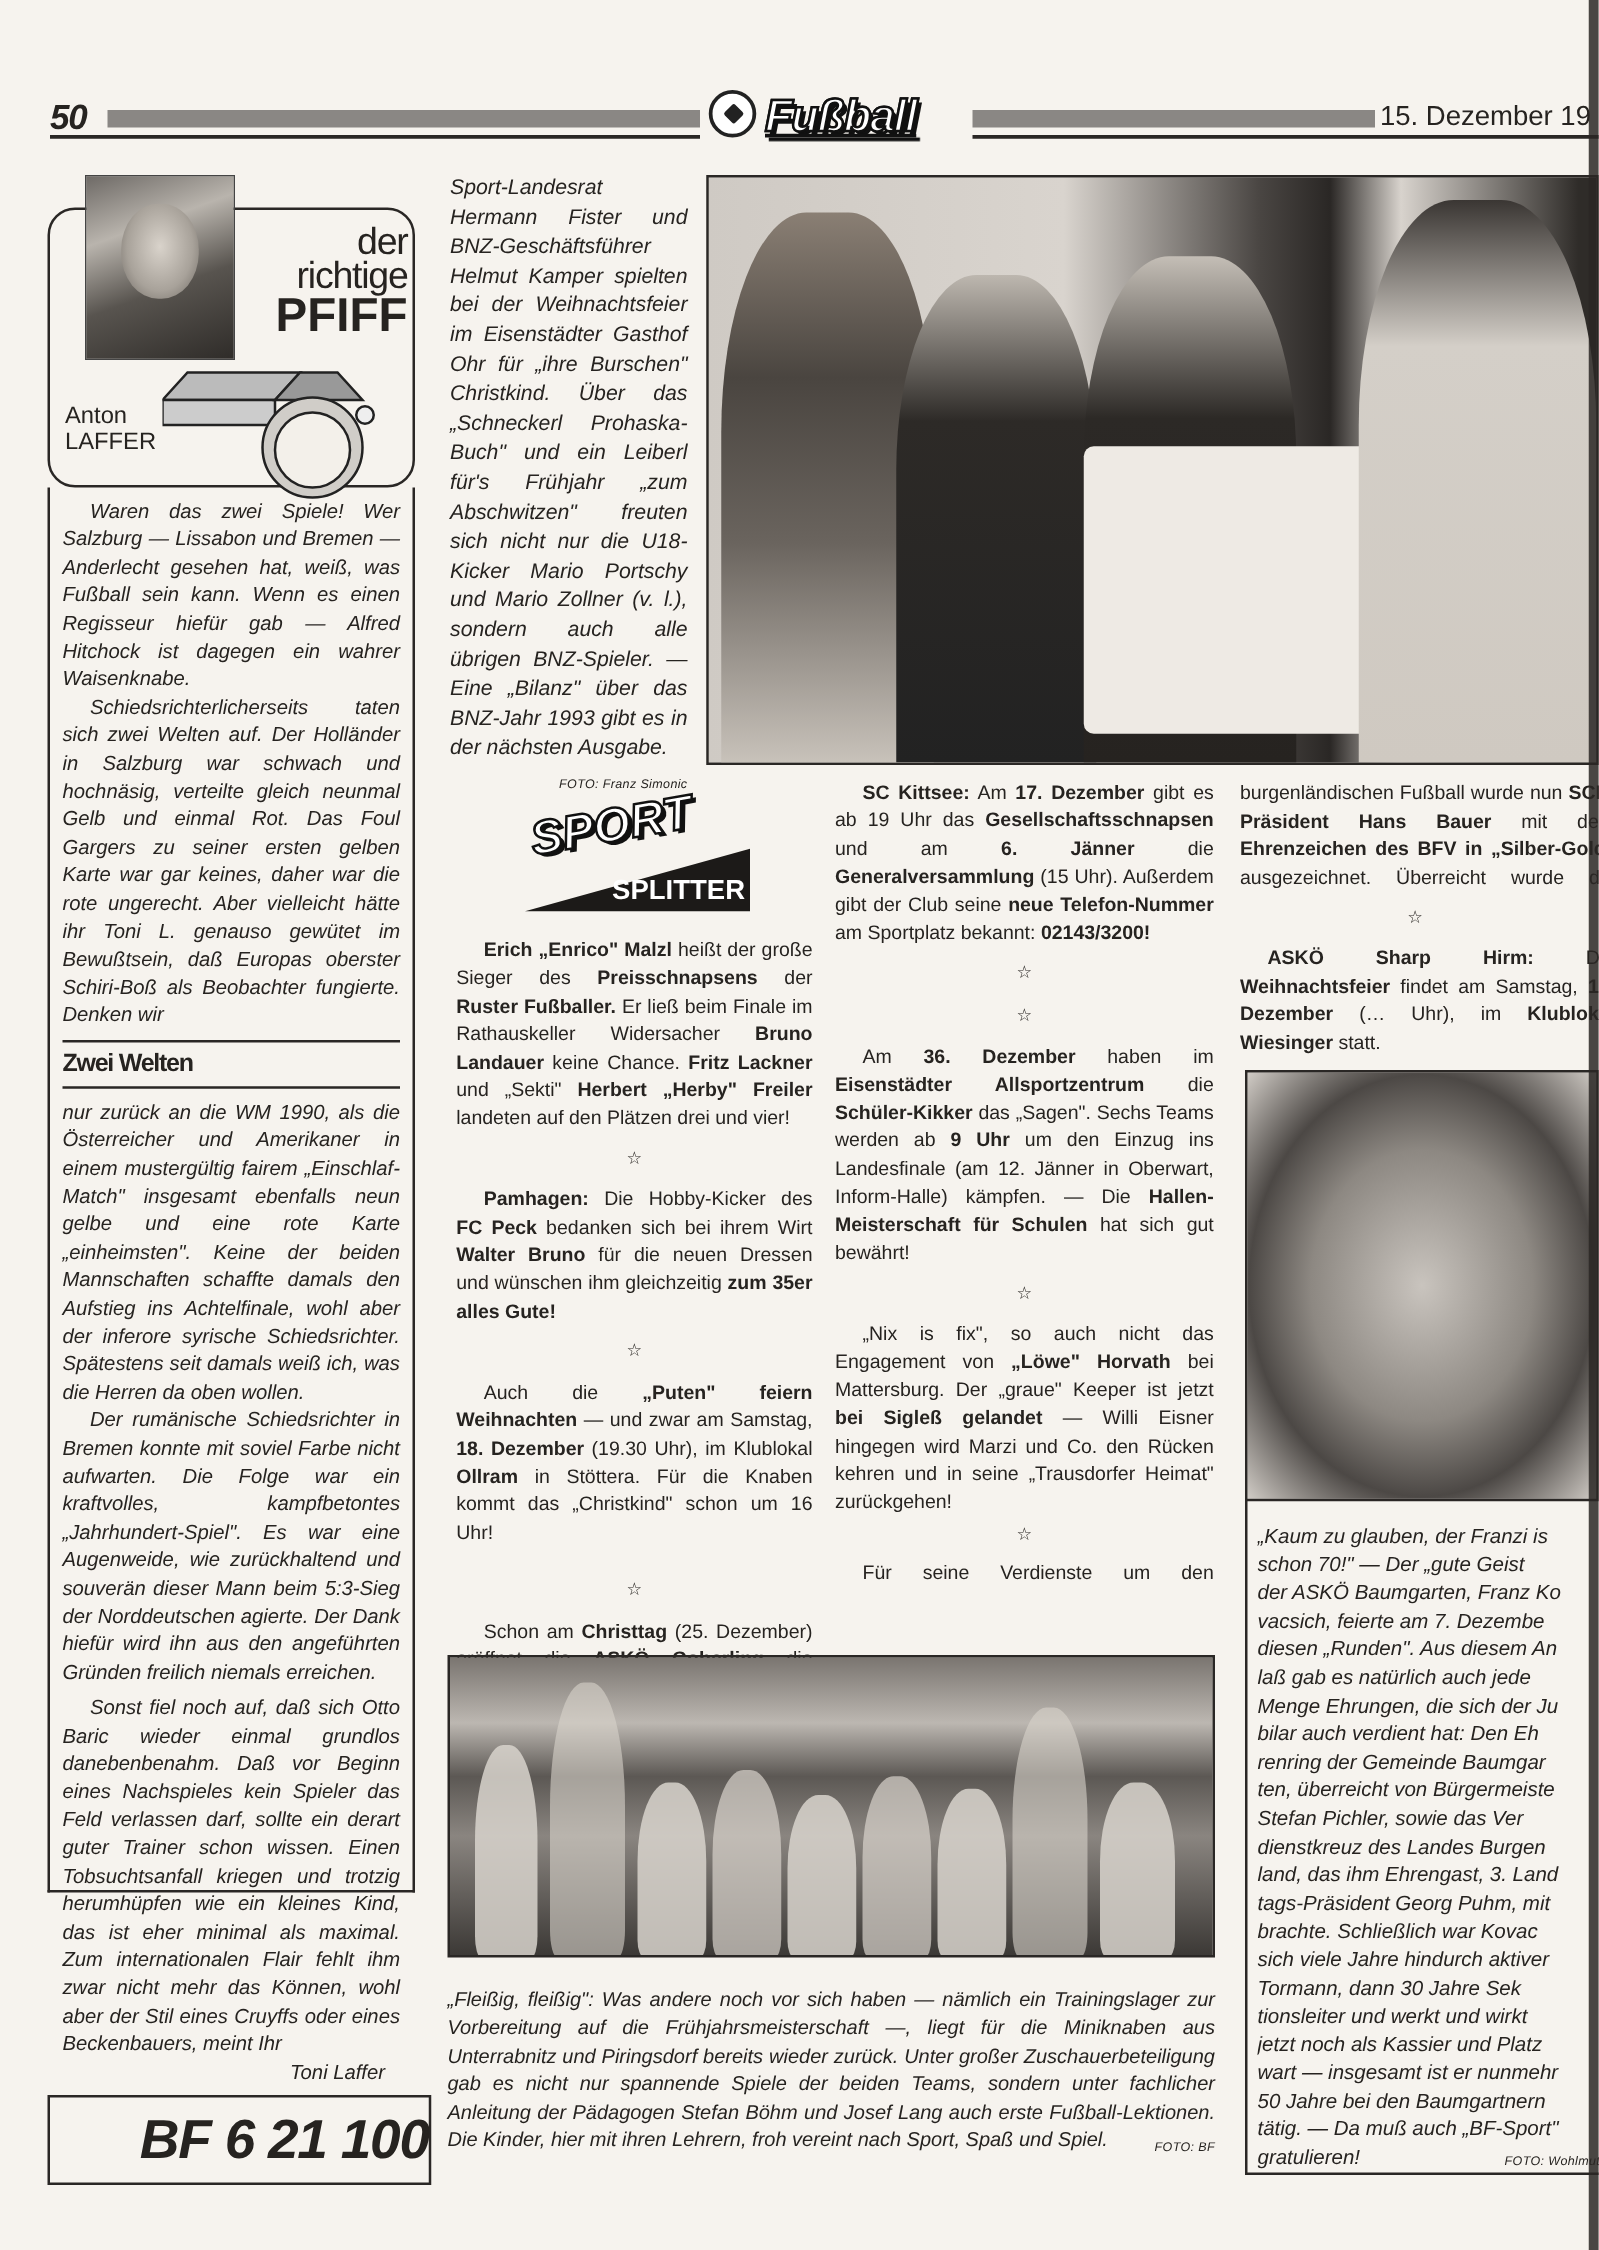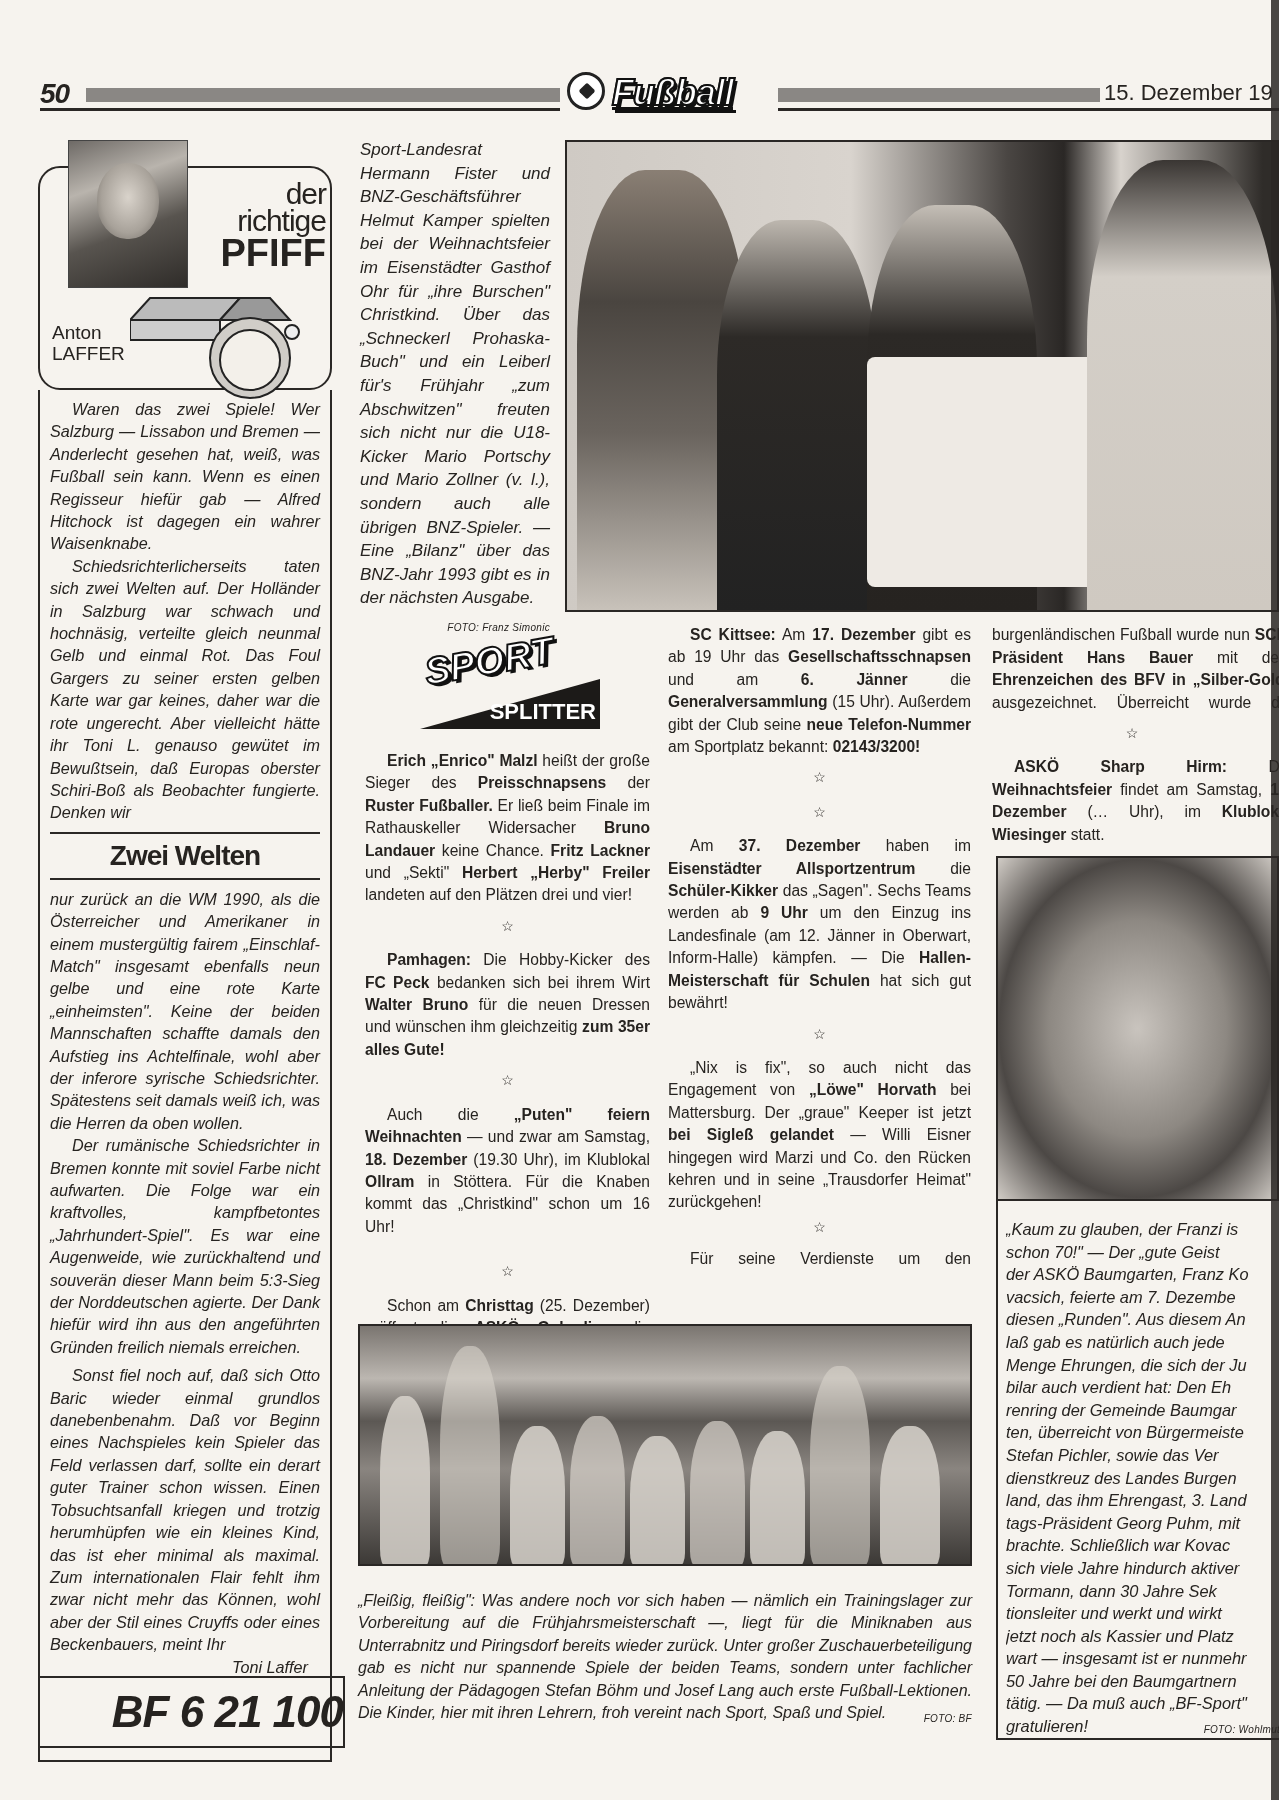--- a/index.html
+++ b/index.html
@@ -22,25 +22,25 @@
 
   
   .col-left { position: absolute; left: 38px; top: 140px; width: 294px; }
   .pfiff-box { position: absolute; left: 0; top: 26px; width: 294px; height: 224px; border: 2px solid #2a2725; border-radius: 22px; background: #f6f3ee; }
   .author-photo { position: absolute; left: 30px; top: 0; width: 120px; height: 148px; background: linear-gradient(160deg,#6e6a66 0%,#b9b4ad 30%,#58544f 60%,#2f2c29 100%); border: 1px solid #444; }
   .author-photo::after { content: ""; position: absolute; left: 28px; top: 22px; width: 62px; height: 76px; border-radius: 48%; background: radial-gradient(ellipse at 50% 45%, #d9d3cb 0%, #a8a29a 60%, #6a655f 100%); }
   .pfiff-title { position: absolute; left: 158px; top: 40px; width: 130px; text-align: right; font-size: 30px; line-height: 27px; letter-spacing: -1px; }
   .pfiff-title .big { font-weight: bold; font-size: 38px; line-height: 38px; letter-spacing: 0; }
   .whistle { position: absolute; left: 92px; top: 150px; width: 190px; height: 110px; }
   .author-name { position: absolute; left: 14px; top: 182px; font-size: 19px; line-height: 21px; }
-  .col-body { position: absolute; left: 0; top: 250px; width: 294px; height: 1372px; border: 2px solid #2a2725; border-top: none; }
+  .col-body { position: absolute; left: 0; top: 250px; width: 294px; height: 1124px; border: 2px solid #2a2725; border-top: none; }
   .it { font-style: italic; font-size: 16.2px; line-height: 22.4px; text-align: justify; padding: 0 10px; }
   .it p { text-indent: 22px; }
   .col-body .p1 { margin-top: 8px; }
-  .zw { margin: 8px 10px; border-top: 2px solid #2a2725; border-bottom: 2px solid #2a2725; text-align: center; font-weight: bold; font-size: 28px; padding: 6px 0; letter-spacing: -1px; }
+  .zw { margin: 8px 10px; border-top: 2px solid #2a2725; border-bottom: 2px solid #2a2725; text-align: left; font-weight: bold; font-size: 20px; padding: 6px 0; letter-spacing: -1px; }
   .sig { text-align: right; font-weight: normal; padding-right: 12px; }
   .bf-box { position: absolute; left: 38px; top: 1676px; width: 307px; height: 72px; border: 2px solid #2a2725; text-align: right; font: italic bold 44px/68px "Liberation Sans", sans-serif; letter-spacing: -1px; }
 
   
   .cap1 { position: absolute; left: 360px; top: 138px; width: 190px; font-style: italic; font-size: 17px; line-height: 23.6px; text-align: justify; }
   .credit { font-style: italic; font-size: 10px; letter-spacing: 0.3px; float: right; margin-top: 6px; }
   .photo1 { position: absolute; left: 565px; top: 140px; width: 714px; height: 472px; border: 2px solid #2a2725; background: linear-gradient(90deg,#cfcac4 0%,#d9d4ce 40%,#4a4643 62%,#2a2725 70%,#d8d3cd 78%,#2f2c29 98%); overflow: hidden; }
   .p1-person { position: absolute; bottom: 0; border-radius: 40% 40% 0 0; }
 
   
@@ -144,21 +144,21 @@
   <div class="star">☆</div>
   <p>Auch die <b>„Puten" feiern Weihnachten</b> — und zwar am Samstag, <b>18. Dezember</b> (19.30 Uhr), im Klublokal <b>Ollram</b> in Stöttera. Für die Knaben kommt das „Christkind" schon um 16 Uhr!</p>
   <div class="star" style="margin-top:22px">☆</div>
   <p>Schon am <b>Christtag</b> (25. Dezember) eröffnet die <b>ASKÖ Goberling</b> die Ballsaison. Bei diesem <b>Sportlerball</b> (ab 19.30 Uhr) werden die <b>„Sunshine Boys"</b> für Stimmung sorgen.</p>
 </div>
 
 <div class="news c3">
   <p><b>SC Kittsee:</b> Am <b>17. Dezember</b> gibt es ab 19 Uhr das <b>Gesellschaftsschnapsen</b> und am <b>6. Jänner</b> die <b>Generalversammlung</b> (15 Uhr). Außerdem gibt der Club seine <b>neue Telefon-Nummer</b> am Sportplatz bekannt: <b>02143/3200!</b></p>
   <div class="star">☆</div>
   <div class="star">☆</div>
-  <p>Am <b>37. Dezember</b> haben im <b>Eisenstädter Allsportzentrum</b> die <b>Schüler-Kikker</b> das „Sagen". Sechs Teams werden ab <b>9 Uhr</b> um den Einzug ins Landesfinale (am 12. Jänner in Oberwart, Inform-Halle) kämpfen. — Die <b>Hallen-Meisterschaft für Schulen</b> hat sich gut bewährt!</p>
+  <p>Am <b>36. Dezember</b> haben im <b>Eisenstädter Allsportzentrum</b> die <b>Schüler-Kikker</b> das „Sagen". Sechs Teams werden ab <b>9 Uhr</b> um den Einzug ins Landesfinale (am 12. Jänner in Oberwart, Inform-Halle) kämpfen. — Die <b>Hallen-Meisterschaft für Schulen</b> hat sich gut bewährt!</p>
   <div class="star">☆</div>
   <p>„Nix is fix", so auch nicht das Engagement von <b>„Löwe" Horvath</b> bei Mattersburg. Der „graue" Keeper ist jetzt <b>bei Sigleß gelandet</b> — Willi Eisner hingegen wird Marzi und Co. den Rücken kehren und in seine „Trausdorfer Heimat" zurückgehen!</p>
   <div class="star" style="margin:2px 0 10px">☆</div>
   <p style="height:22px;overflow:hidden">Für seine Verdienste um den burgenländischen Fußball wurde nun  mit dem  ausgezeichnet. Überreicht wurde die Auszeichnung von Vorstandsmitglied Toni Straka.</p>
 </div>
 
 <div class="news c4">
   <p style="text-indent:0;white-space:normal;width:300px;height:112px;overflow:hidden;margin-top:-22px;padding-top:0"><span>Für seine Verdienste um den burgenländischen Fußball wurde nun <b>SCE-Präsident Hans Bauer</b> mit dem <b>Ehrenzeichen des BFV in „Silber-Gold"</b> ausgezeichnet. Überreicht wurde die Auszeichnung von Vorstandsmitglied Toni Straka.</span></p>
   <div class="star" style="width:280px">☆</div>
   <p style="white-space:normal;width:300px"><b>ASKÖ Sharp Hirm:</b> Die <b>Weihnachtsfeier</b> findet am Samstag, <b>18. Dezember</b> (… Uhr), im <b>Klublokal Wiesinger</b> statt.</p>

